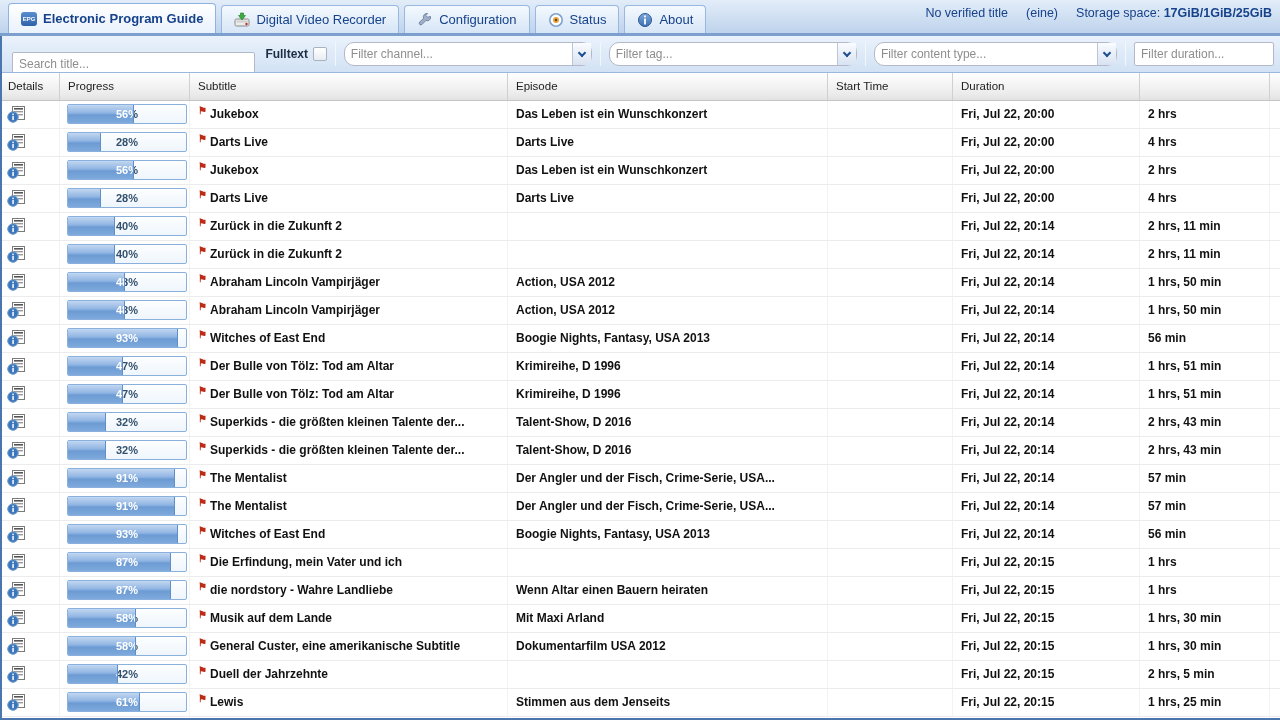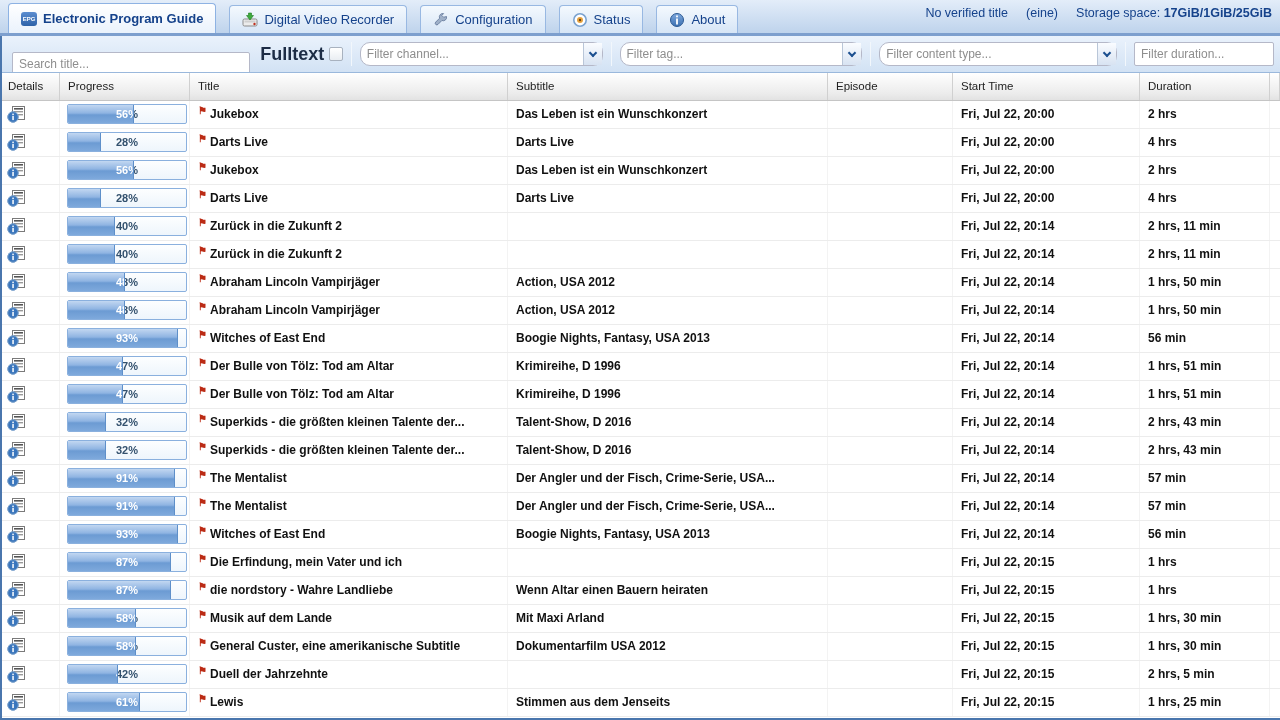--- a/index.html
+++ b/index.html
@@ -4,41 +4,41 @@
 <style>
   * { margin:0; padding:0; box-sizing:border-box; }
   html,body { width:1280px; height:720px; overflow:hidden; background:#fff; }
   .app { width:1280px; height:720px; position:relative; font-family:"Liberation Sans",sans-serif; }
   .app::before { content:""; position:absolute; left:0; top:36px; bottom:0; width:2px; background:#4a76ad; z-index:50; }
   .app::after  { content:""; position:absolute; left:0; right:0; bottom:0; height:2px; background:#4a76ad; z-index:50; }
 
   
   .topbar { height:36px; background:linear-gradient(#e3edf9,#bed3ec); border-bottom:3px solid #7d9fce;
             display:flex; align-items:flex-end; padding:0 8px; }
-  .tab { display:flex; align-items:center; gap:6px; height:28px; padding:0 12px; margin-right:13px;
+  .tab { display:flex; align-items:center; gap:6px; height:28px; padding:0 12px; margin-right:5px;
          border:1px solid #98b8e2; border-bottom:none; border-radius:4px 4px 0 0;
          background:linear-gradient(#f4f9fe,#d6e5f6); color:#15428b; font-size:13px; cursor:pointer; }
   .tab.active { background:linear-gradient(#ffffff,#eaf2fc); font-weight:bold; border-color:#8db2e3; height:30px; }
   .topbar-right { margin-left:auto; display:flex; align-items:center; gap:18px; height:100%; padding-bottom:8px; }
   .topbar-right .navtext { color:#15428b; font-size:12.5px; }
   .storage b { font-weight:bold; }
 
   
   .ticon { width:16px; height:16px; display:inline-block; flex:0 0 16px; }
   .epg-badge { width:16px; height:14px; margin-top:1px; border-radius:3px; background:linear-gradient(#5b8dd0,#2e62a8);
                color:#fff; font-size:6px; font-weight:bold; text-align:center; line-height:14px; letter-spacing:0; }
 
   
   .filterbar { height:37px; background:linear-gradient(#eaf2fc,#d2e2f4); border-bottom:1px solid #9ab8dc;
                display:flex; align-items:center; padding:0 6px 0 12px; overflow:hidden; }
   .tfield { height:24px; border:1px solid #b5b8c8; border-radius:2px; background:#fff; font-size:12px;
             color:#444; padding:0 6px; font-family:"Liberation Sans",sans-serif; }
   .tfield::placeholder { color:#8e8e8e; opacity:1; }
   .search-input { width:248px;margin-top:20px; }
-  .fulltext-label { font-size:18px; font-weight:bold; color:#1c2c45; margin:0 5px 0 10px; }
+  .fulltext-label { font-size:12px; font-weight:bold; color:#1c2c45; margin:0 5px 0 10px; }
   .checkbox { width:14px; height:14px; border:1px solid #a8b2bf; border-radius:2px;
               background:linear-gradient(#fff,#e9edf2); cursor:pointer; }
   .vsep { width:1px; height:24px; background:#aec2da; border-right:1px solid #f2f7fc; margin:0 8px; }
   .combo { position:relative; height:24px; border:1px solid #b5b8c8; border-radius:10px; background:#fff; }
   .combo input { border:none; height:22px; background:transparent; }
   .combo-channel { width:253px; } .combo-channel input { width:232px; }
   .combo-tag { width:253px; }     .combo-tag input { width:232px; }
   .combo-ctype { width:248px; }   .combo-ctype input { width:227px; }
   .trigger { position:absolute; right:0; top:0; width:19px; height:22px; border-left:1px solid #b9c6d8;
              background:linear-gradient(#fafcff,#d8e3f2); cursor:pointer; display:flex; align-items:center; justify-content:center; }
@@ -168,21 +168,20 @@
     </span>
     <span class="vsep"></span>
 
     <input class="tfield duration-input" type="text" placeholder="Filter duration..." style="">
   </div>
 
   <div class="gridwrap">
     <div class="ghead grid-cols">
       <div class="hcell">Details</div>
       <div class="hcell">Progress</div>
-      <div class="hcell">Title</div>
       <div class="hcell">Subtitle</div>
       <div class="hcell">Episode</div>
       <div class="hcell">Start Time</div>
       <div class="hcell">Duration</div>
       <div class="hcell filler"></div>
     </div>
     <div>
   <div class="grid-row grid-cols">
     <div class="cell c-details">
       <span style="cursor:pointer; line-height:0;">

